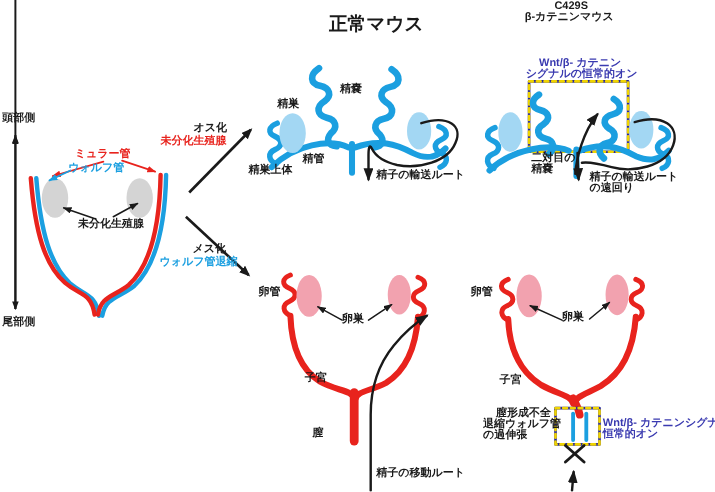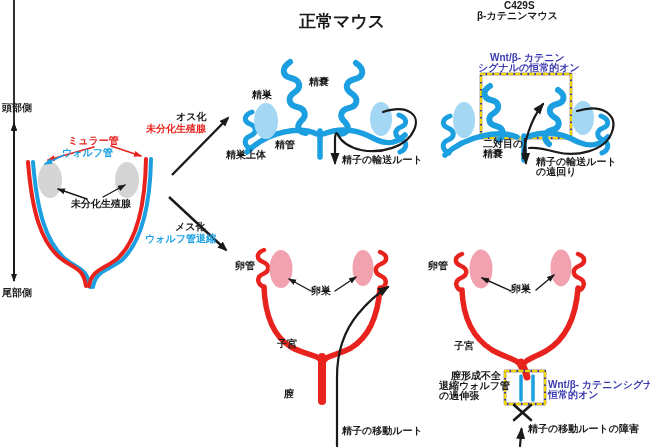--- a/index.html
+++ b/index.html
@@ -170,15 +170,14 @@
 <div class="lbl" style="left:342px;top:426px;">精子の移動ルート</div>
 
 <div class="lbl" style="left:428px;top:261px;">卵管</div>
 <div class="lbl" style="left:511px;top:284px;">卵巣</div>
 <div class="lbl" style="left:454px;top:341px;">子宮</div>
 <div class="lbl" style="left:451px;top:361px;margin-top:10px;">膣形成不全</div>
 <div class="lbl" style="left:439px;top:381px;">退縮ウォルフ管</div>
 <div class="lbl" style="left:439px;top:391px;">の過伸張</div>
 <div class="lbl indigo" style="left:548px;top:380px;">Wnt/β- カテニンシグナルの</div>
 <div class="lbl indigo" style="left:548px;top:390px;">恒常的オン</div>
-<div class="lbl" style="left:528px;top:424px;">精子の移動ルートの障害</div>
 
 </div>
 
 </body></html>

